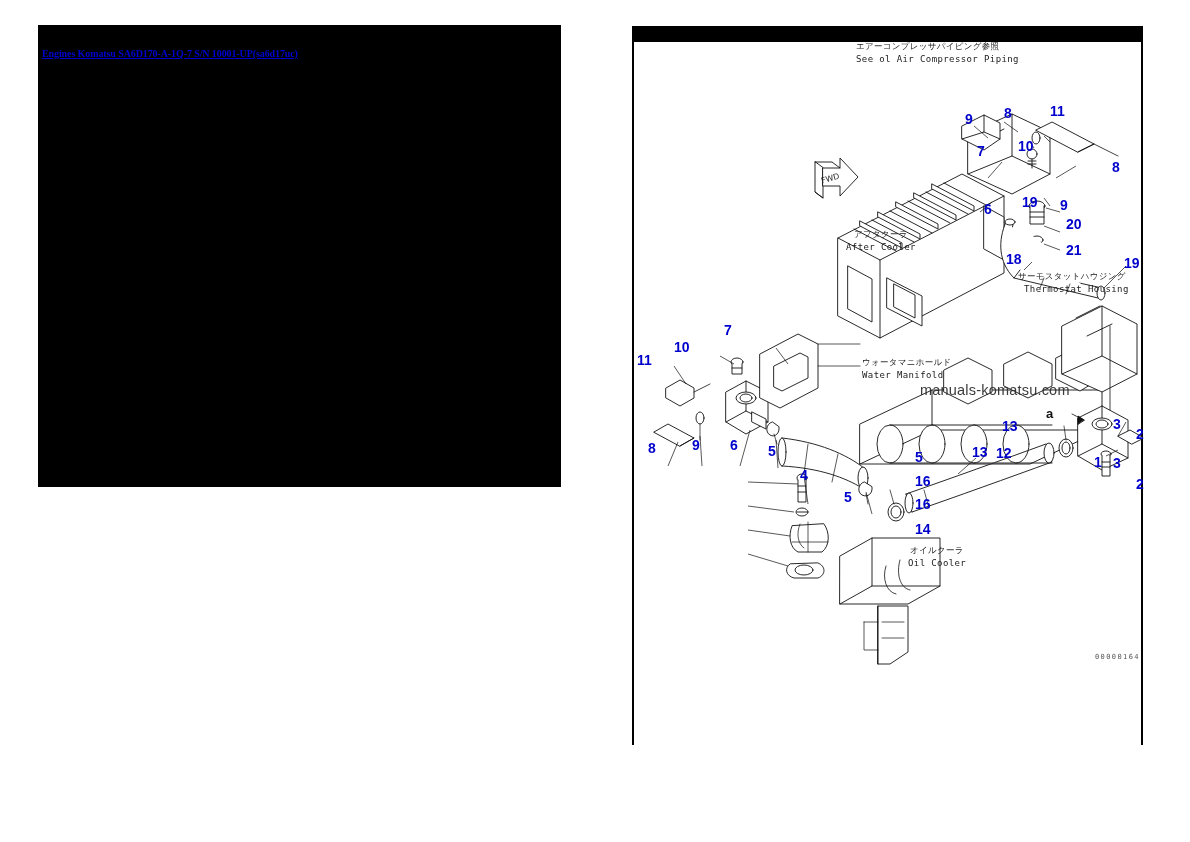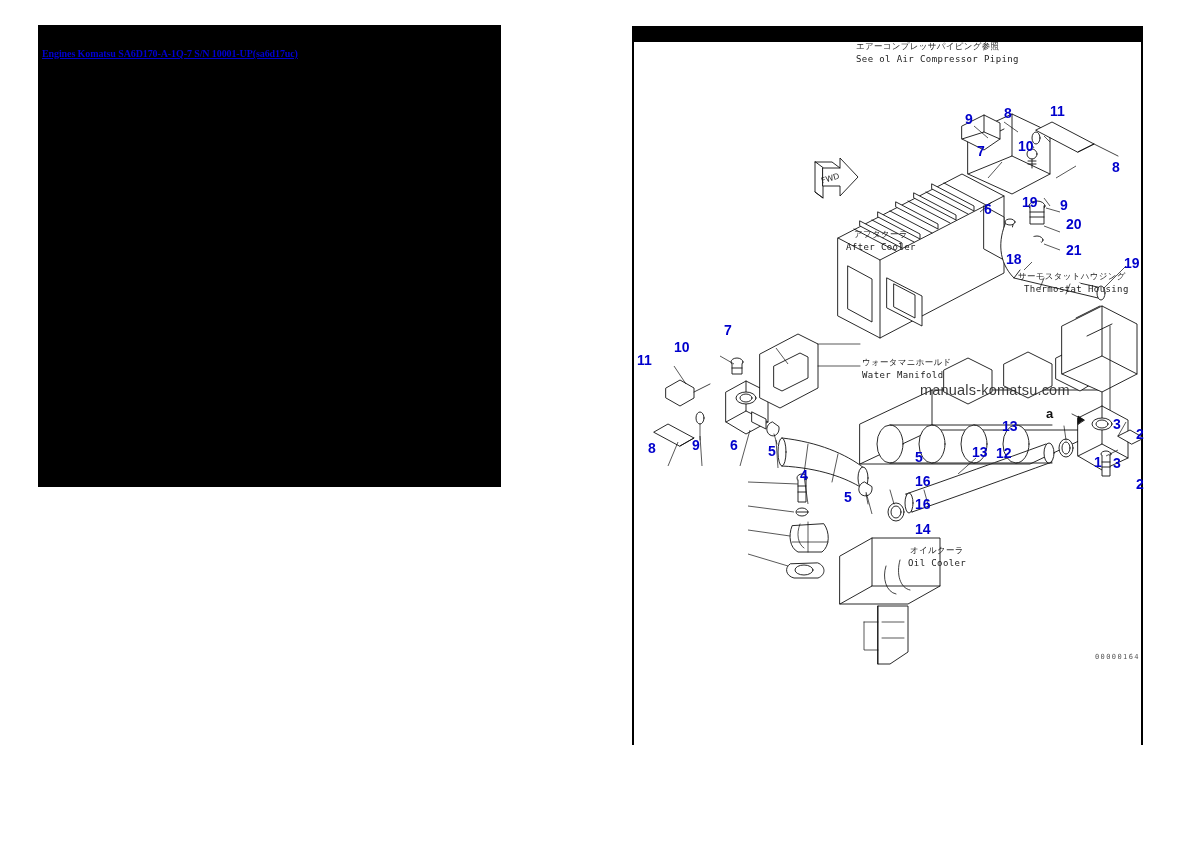--- a/index.html
+++ b/index.html
@@ -13,21 +13,21 @@
     position: relative;
     font-family: "Liberation Sans", sans-serif;
     overflow: hidden;
   }
 
   
   #preview-panel {
     position: absolute;
     left: 38px;
     top: 25px;
-    width: 463px;
+    width: 523px;
     height: 462px;
     background: #000000;
   }
   #preview-title {
     position: absolute;
     left: 4px;
     top: 23px;
     font-family: "Liberation Serif", serif;
     font-size: 10px;
     font-weight: bold;

